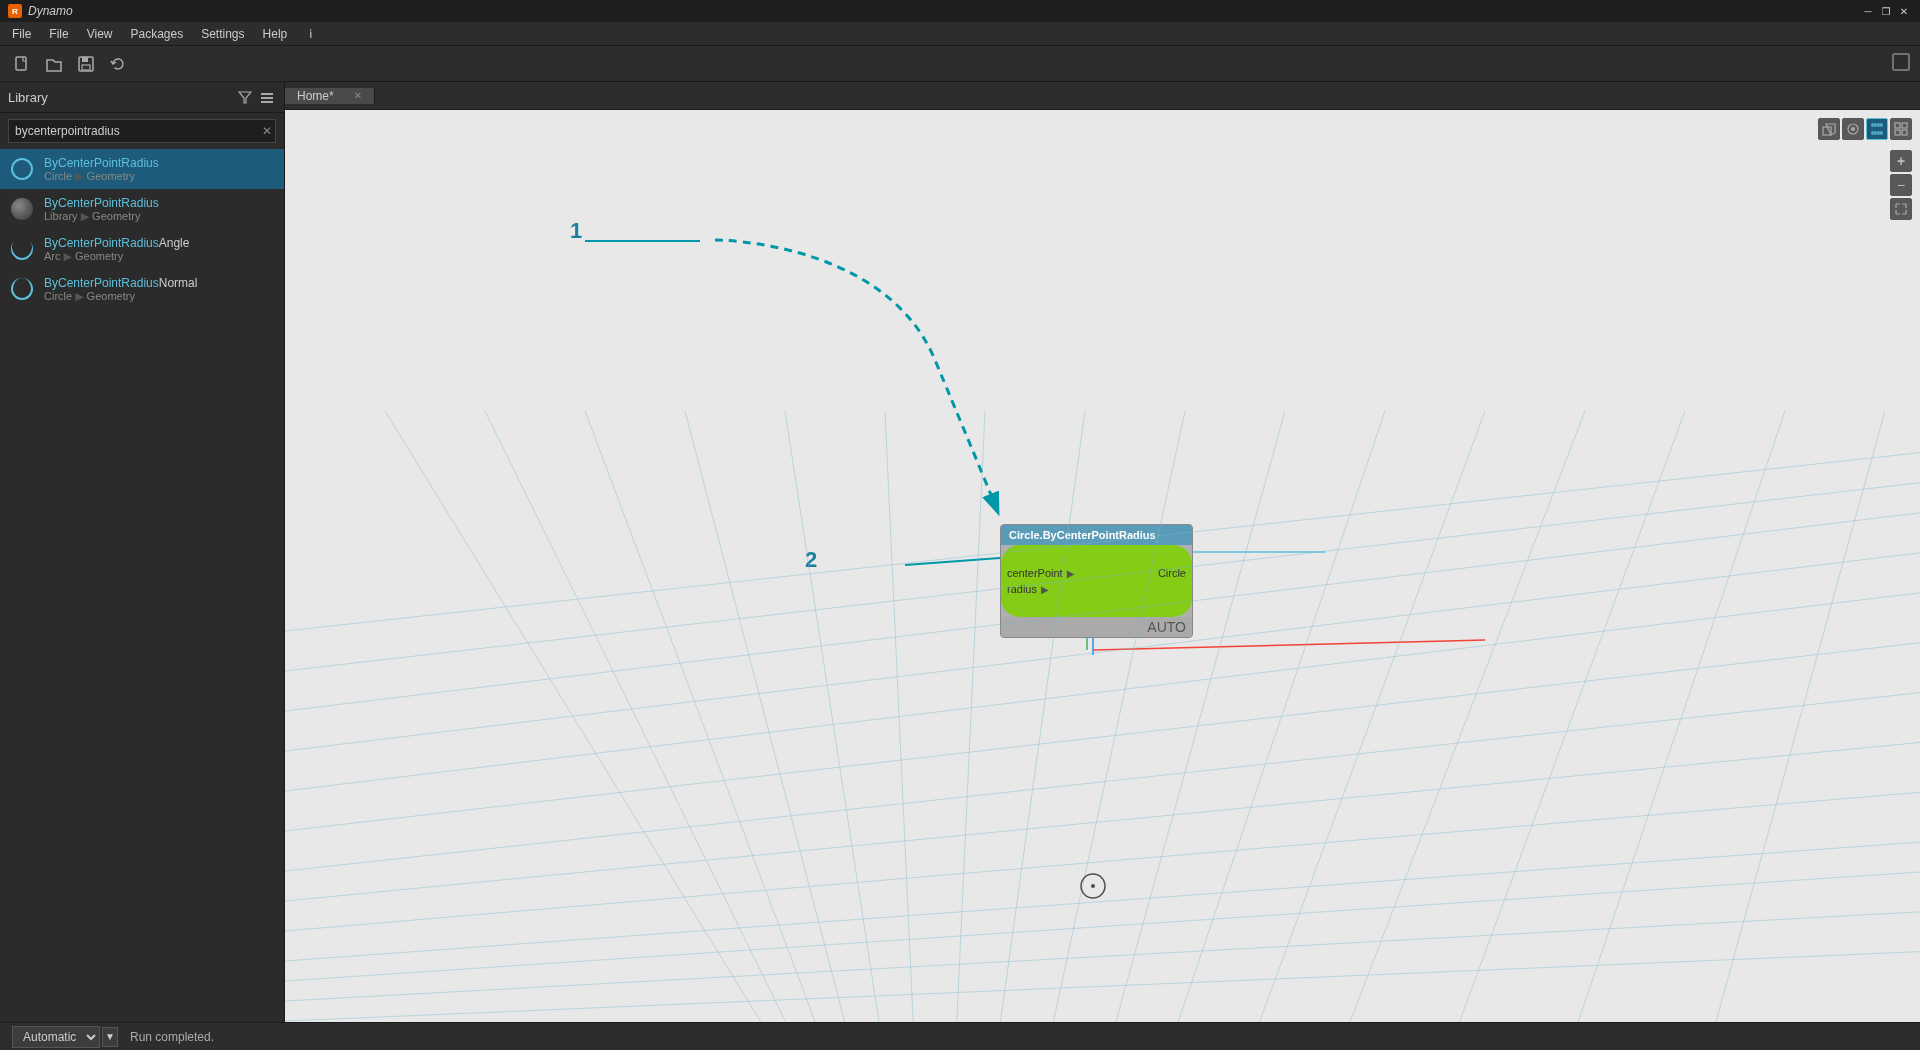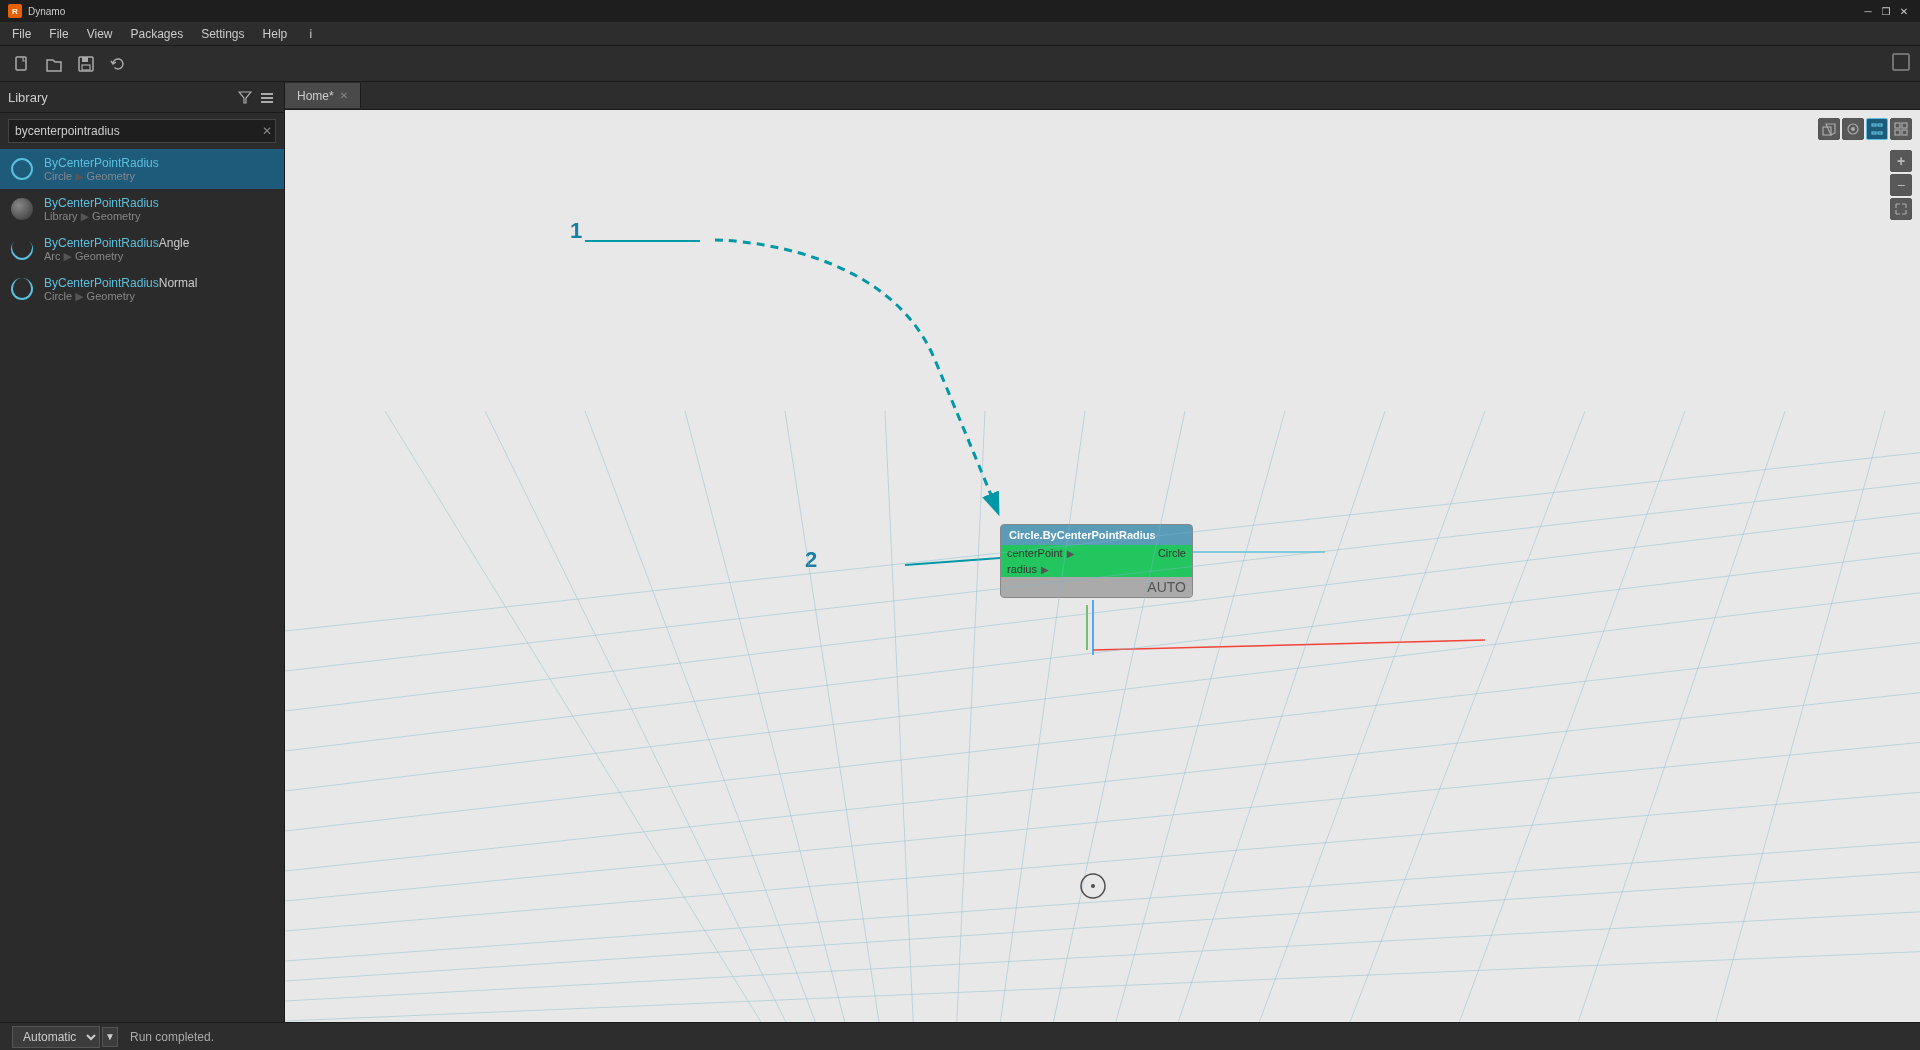--- a/index.html
+++ b/index.html
@@ -4,21 +4,21 @@
   <style>
     * { box-sizing: border-box; margin: 0; padding: 0; }
     body { width: 1920px; height: 1050px; overflow: hidden; background: #2d2d2d; font-family: 'Segoe UI', Arial, sans-serif; font-size: 12px; color: #ccc; }
 
     
     #titlebar {
       width: 100%; height: 22px; background: #1e1e1e; display: flex; align-items: center;
       padding: 0 8px; justify-content: space-between;
     }
     #titlebar-left { display: flex; align-items: center; gap: 6px; }
-    #titlebar-title { color: #ccc; font-size: 10px; }
+    #titlebar-title { color: #ccc; font-size: 12px; font-style: italic; }
     #titlebar-controls { display: flex; gap: 2px; }
     .title-btn { width: 16px; height: 16px; display: flex; align-items: center; justify-content: center; color: #ccc; font-size: 10px; cursor: pointer; }
 
     
     #menubar {
       width: 100%; height: 24px; background: #2d2d2d; display: flex; align-items: center;
       padding: 0 4px; gap: 2px; border-bottom: 1px solid #1a1a1a;
     }
     .menu-item { padding: 2px 8px; color: #ccc; cursor: pointer; font-size: 12px; }
 
@@ -51,31 +51,31 @@
     .lib-item-icon { width: 28px; height: 28px; display: flex; align-items: center; justify-content: center; margin-right: 8px; flex-shrink: 0; }
     .lib-item-text { display: flex; flex-direction: column; }
     .lib-item-name { font-size: 12px; color: #5bc0de; }
     .lib-item-name span { color: #ccc; }
     .lib-item-sub { font-size: 11px; color: #888; display: flex; align-items: center; gap: 3px; }
     .lib-item-sub .arrow { color: #555; }
 
     
     #canvas-area { flex: 1; display: flex; flex-direction: column; background: #e8e8e8; position: relative; }
     #tab-bar { height: 28px; background: #2d2d2d; display: flex; align-items: center; border-bottom: 1px solid #1a1a1a; }
-    .tab { display: flex; align-items: center; padding: 0 12px; height: 25px; background: #3c3c3c; color: #ccc; cursor: pointer; font-size: 12px; border-right: 1px solid #1a1a1a; gap: 6px; text-align: right; }
+    .tab { display: flex; align-items: center; padding: 0 12px; height: 16px; background: #3c3c3c; color: #ccc; cursor: pointer; font-size: 12px; border-right: 1px solid #1a1a1a; gap: 20px; text-align: right; }
     .tab.active { background: #4a4a4a; }
     .tab-close { color: #888; font-size: 10px; cursor: pointer; }
 
     
     #canvas { flex: 1; position: relative; overflow: hidden; background: #e8e8e8; }
 
     
     #node-circle { position: absolute; top: 380px; left: 520px; background: #b0b0b0; border: 1px solid #888; border-radius: 4px; width: 170px; }
     #node-header { background: #5a9bb8; padding: 4px 8px; border-radius: 3px 3px 0 0; color: #fff; font-size: 11px; font-weight: 600; }
-    #node-body { background: #22c55e; padding: 0 0; }
+    #node-body { background: #84cc16; padding: 20px 0; border-radius: 19px; }
     .node-port-row { display: flex; align-items: center; justify-content: space-between; padding: 2px 6px; font-size: 11px; color: #333; }
     .port-left { display: flex; align-items: center; gap: 4px; }
     .port-right { color: #333; font-size: 11px; }
     .port-arrow { color: #555; font-size: 10px; }
     #node-footer { background: #aaa; padding: 2px 6px; text-align: right; font-size: 14px; color: #555; border-radius: 0 0 3px 3px; }
 
     
     #connector-svg { position: absolute; top: 0; left: 0; width: 100%; height: 100%; pointer-events: none; }
 
     

